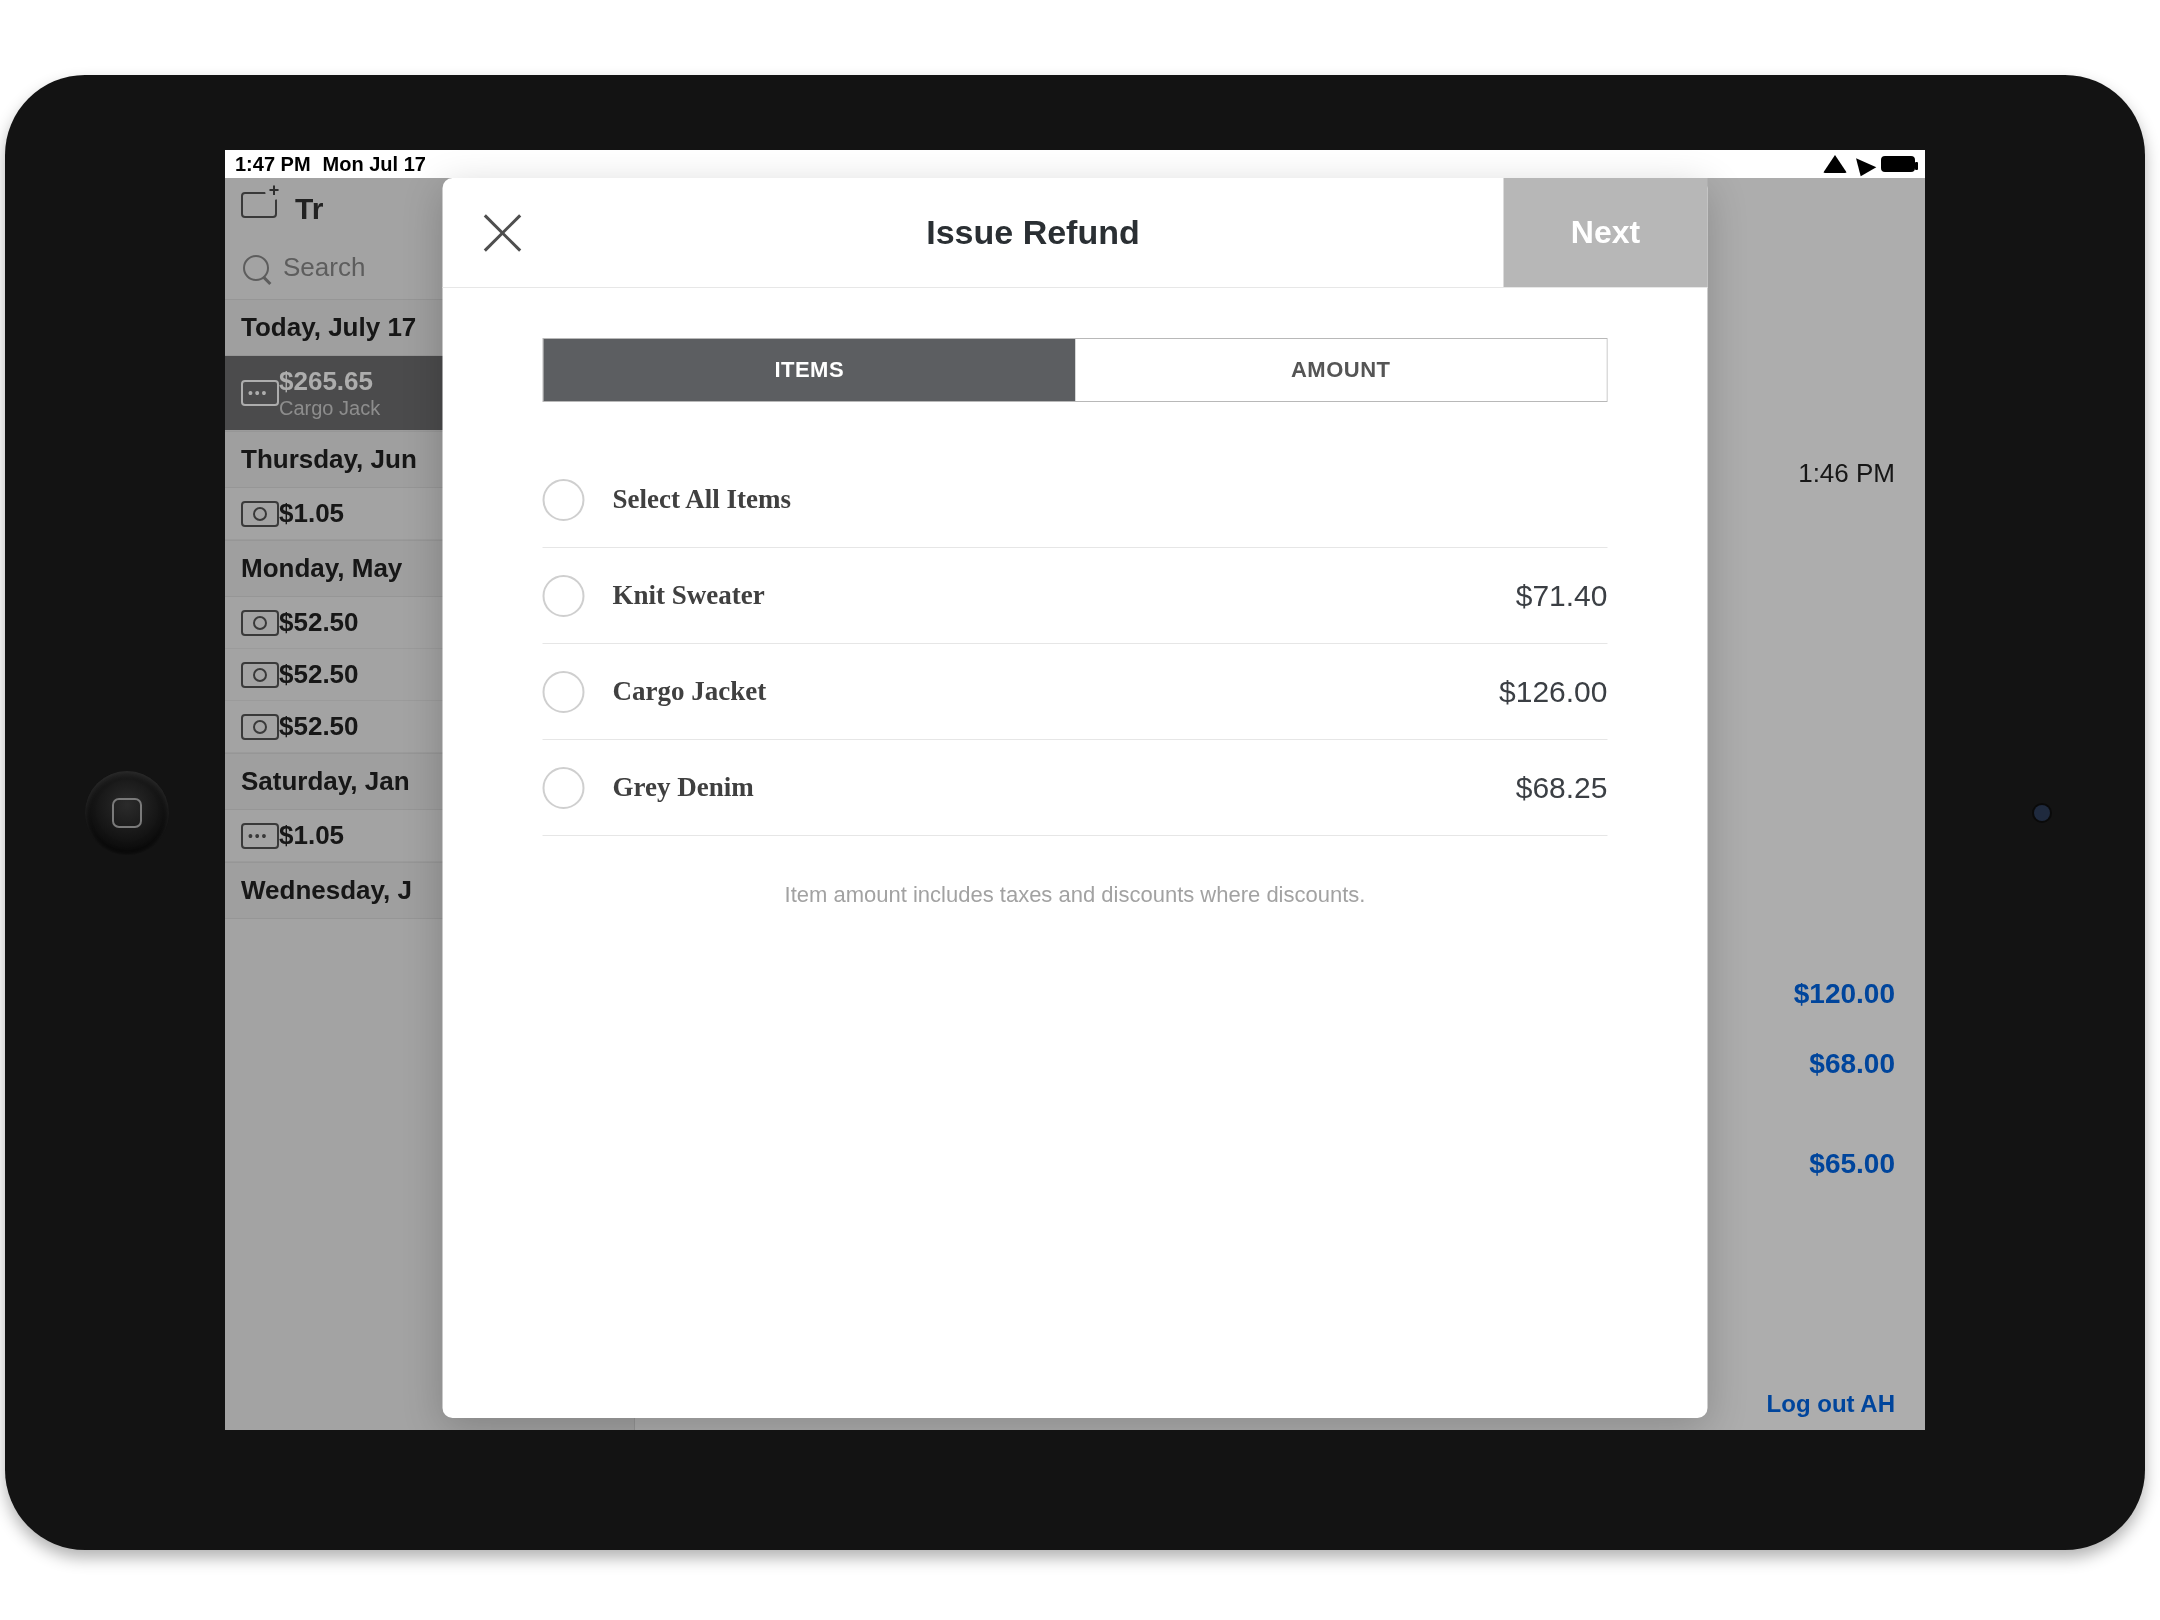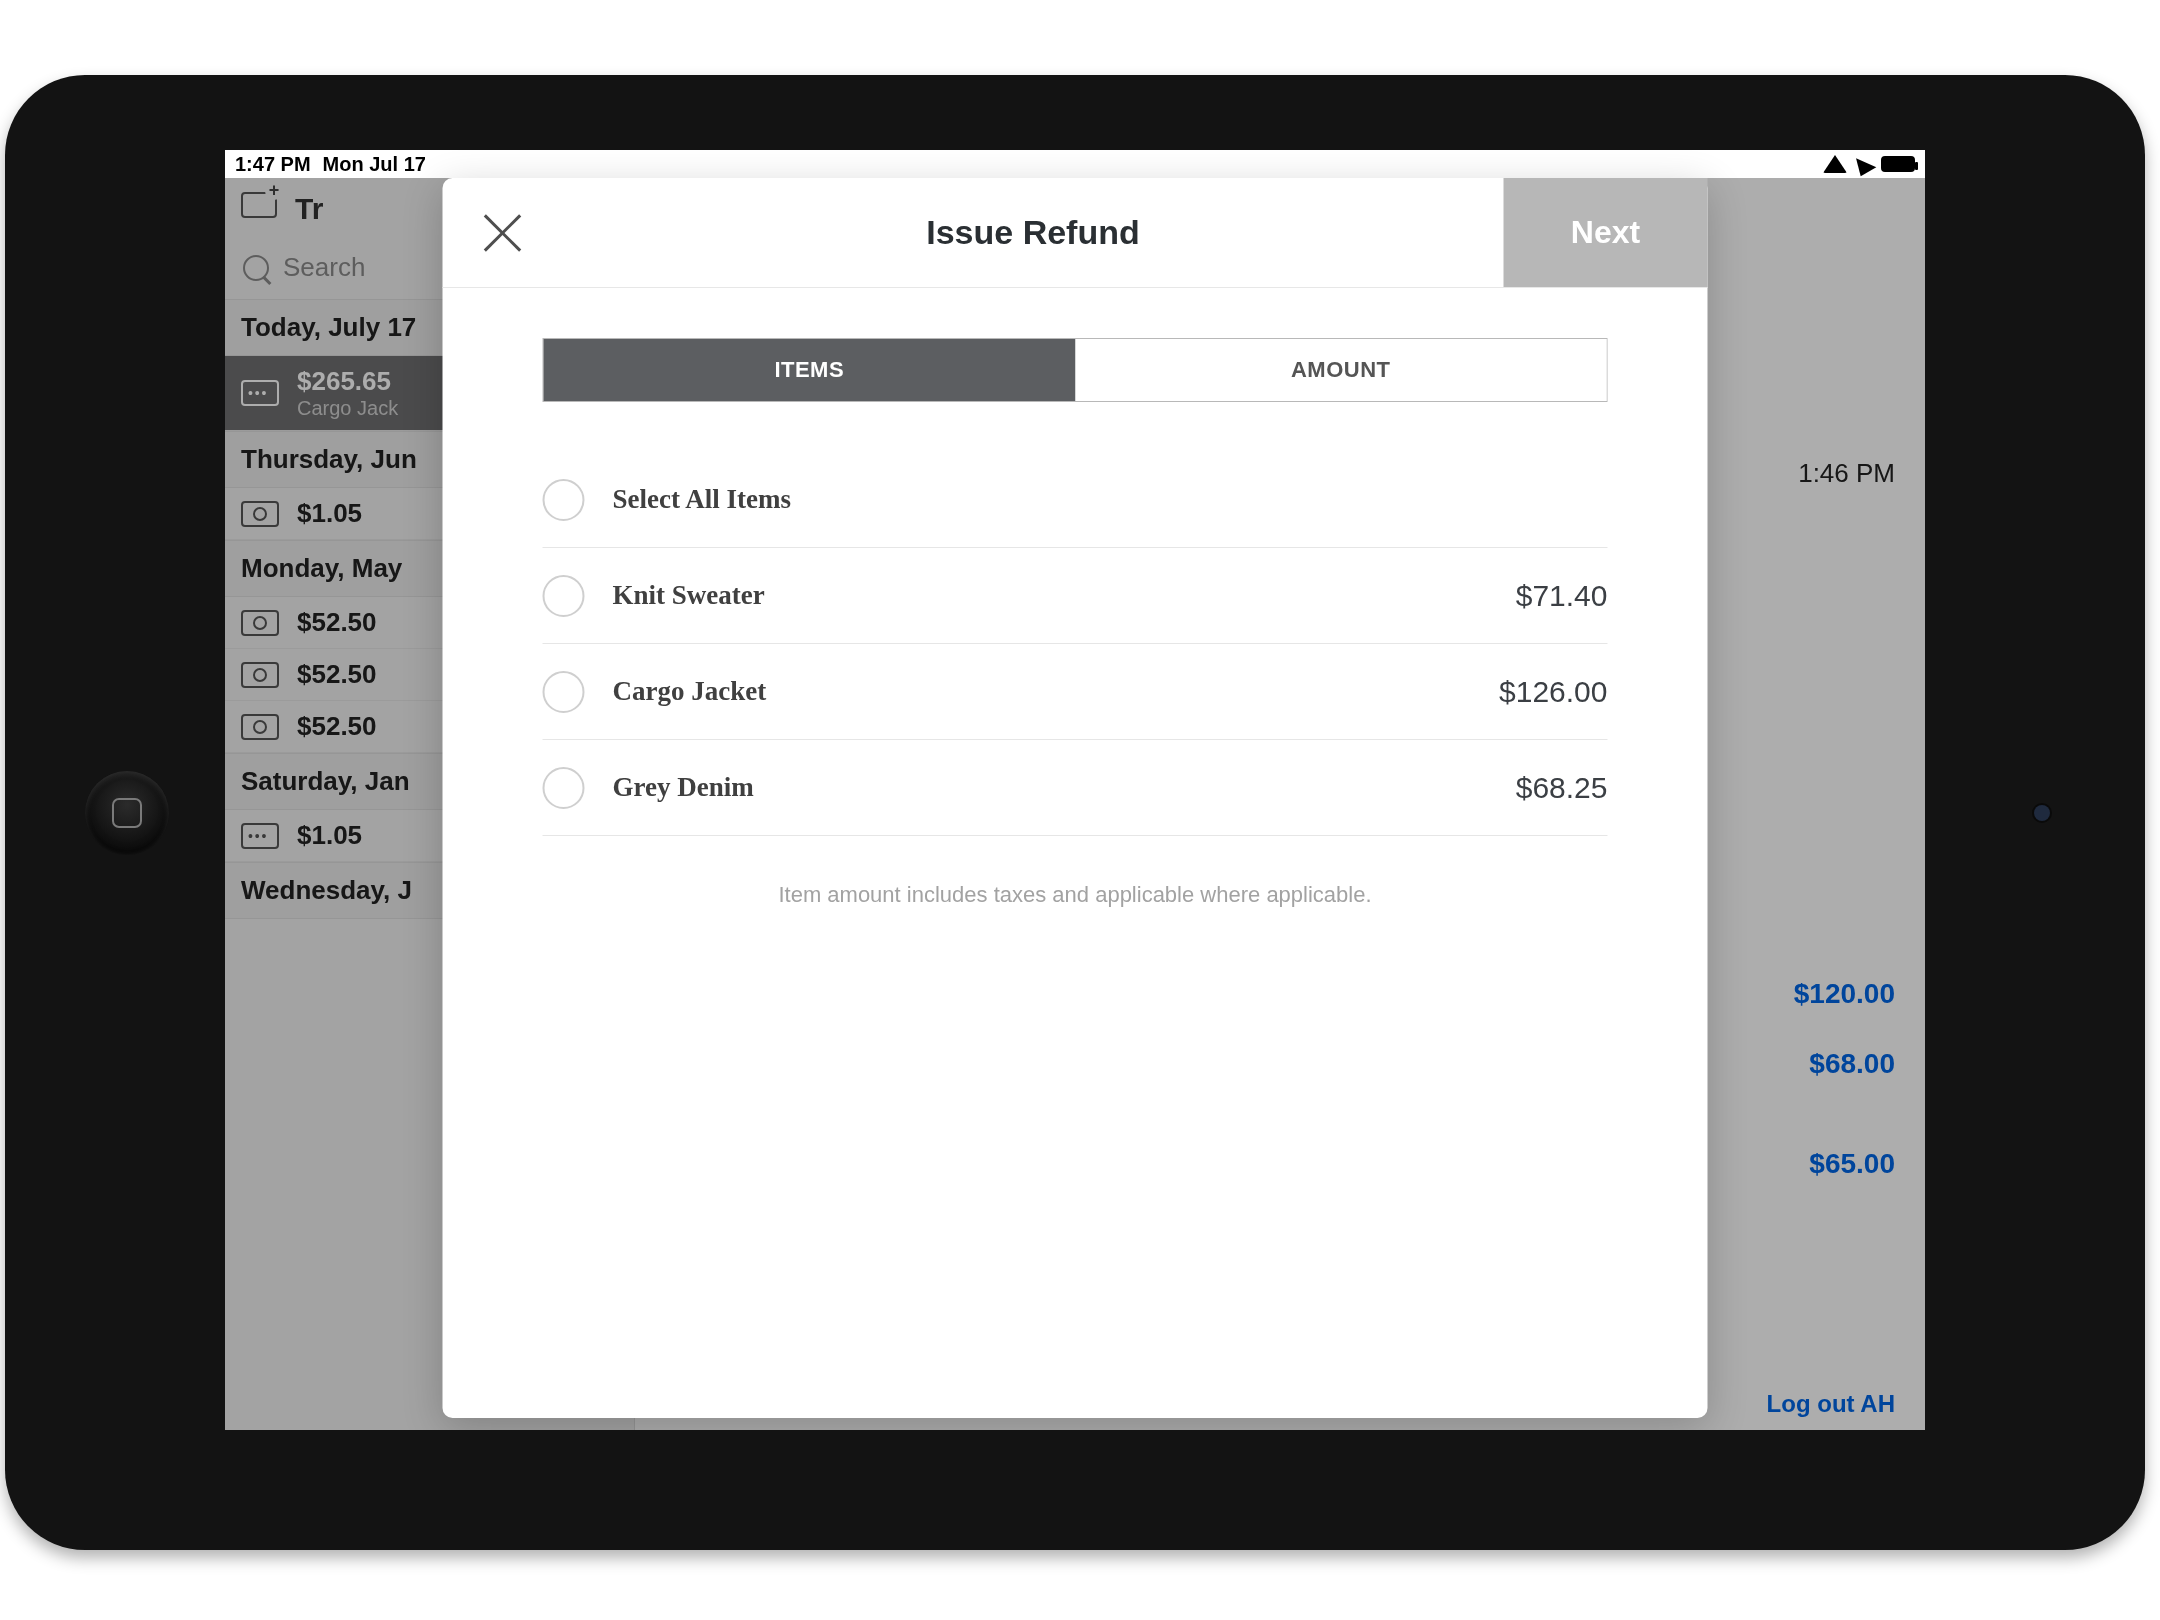--- a/index.html
+++ b/index.html
@@ -121,21 +121,21 @@
 .section-header {
   background:#eaeaea;
   padding: 12px 16px;
   font-size: 26px;
   font-weight: 700;
   color:#222;
   border-top:1px solid #dedede;
   border-bottom:1px solid #dedede;
 }
 .tx-row {
-  display:flex; align-items:center; gap: 18px;
+  display:flex; align-items:center; gap: 0;
   padding: 10px 16px;
   border-bottom:1px solid #e5e5e5;
 }
 .tx-row .amt { font-size:26px; font-weight:700; color:#222; }
 .tx-row.selected { background:#6f6f70; color:#fff; }
 .tx-row.selected .amt { color:#fff; }
 .tx-row.selected .sub { color:#d0d0d0; font-size:20px; }
 .pay-icon { width:38px; height:26px; border:2.5px solid #555; border-radius:4px; position:relative; }
 .pay-icon.cash::before { content:""; position:absolute; left:50%; top:50%; transform:translate(-50%,-50%); width:10px; height:10px; border:2.5px solid #555; border-radius:50%; }
 .pay-icon.card::before { content:"• • •"; position:absolute; left:5px; top:3px; color:#555; font-size:14px; letter-spacing:-1px; }
@@ -357,18 +357,18 @@
             <span class="row-label">Cargo Jacket</span>
             <span class="row-price">$126.00</span>
           </div>
           <div class="refund-row">
             <span class="radio"></span>
             <span class="row-label">Grey Denim</span>
             <span class="row-price">$68.25</span>
           </div>
         </div>
 
-        <div class="note">Item amount includes taxes and applicable where applicable.</div>
+        <div class="note">Item amount includes taxes and discounts where discounts.</div>
       </div>
     </div>
 
   </div>
 </div>
 
 </body></html>

